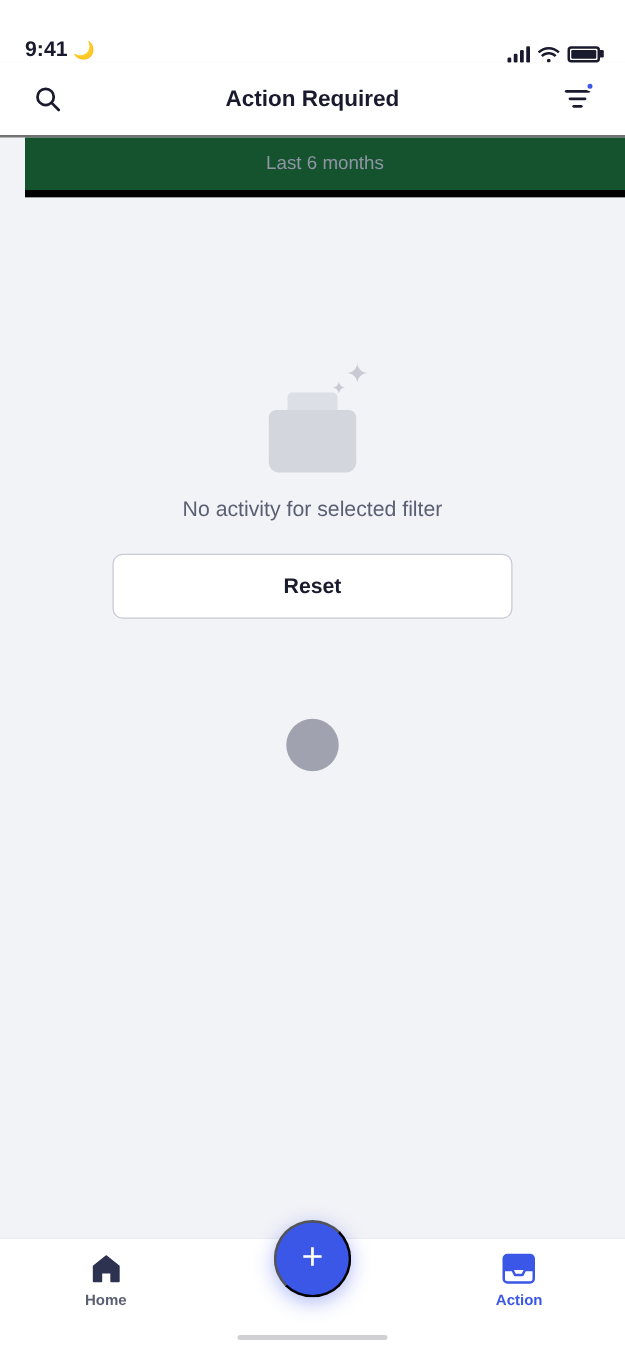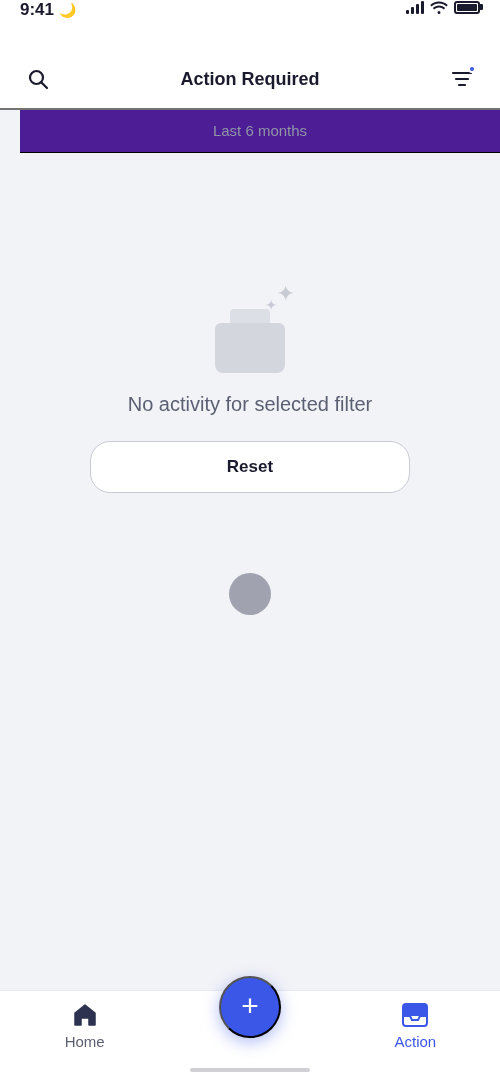--- a/index.html
+++ b/index.html
@@ -17,21 +17,21 @@
       overflow: hidden;
       position: relative;
     }
 
     
     .status-bar {
       width: 100%;
       height: 50px;
       background: #fff;
       display: flex;
-      align-items: flex-start;
+      align-items: flex-end;
       justify-content: space-between;
       padding: 0 20px;
       position: relative;
       z-index: 10;
     }
 
     .status-time {
       font-size: 17px;
       font-weight: 600;
       color: #1a1a2e;
@@ -137,24 +137,24 @@
       align-items: center;
       justify-content: center;
       cursor: pointer;
       background: none;
       border: none;
       position: relative;
     }
 
     
     .filter-period {
-      background: #4c1d95;
+      background: #14532d;
       padding: 12px 0;
       text-align: center;
-      border-bottom: 1px solid #000000;
+      border-bottom: 6px solid #000000;
       margin-left: 20px;
     }
 
     .filter-period-text {
       font-size: 15px;
       color: #9095a5;
       font-weight: 400;
     }
 
     
@@ -221,32 +221,32 @@
     .sparkle-small {
       position: absolute;
       top: 5px;
       right: 18px;
       font-size: 14px;
       color: #c8cad4;
       line-height: 1;
     }
 
     .empty-text {
-      font-size: 20px;
+      font-size: 17px;
       color: #5a5f72;
       font-weight: 500;
       text-align: center;
     }
 
     
     .reset-btn {
       width: 320px;
       height: 52px;
       border: 1.5px solid #c8cad4;
-      border-radius: 20px;
+      border-radius: 8px;
       background: #fff;
       font-size: 17px;
       font-weight: 700;
       color: #1a1a2e;
       cursor: pointer;
       display: flex;
       align-items: center;
       justify-content: center;
       margin-top: 5px;
     }
@@ -286,23 +286,23 @@
 
     .nav-icon {
       width: 28px;
       height: 28px;
       display: flex;
       align-items: center;
       justify-content: center;
     }
 
     .nav-label {
-      font-size: 15px;
+      font-size: 12px;
       color: #5a5f72;
-      font-weight: 400;
+      font-weight: 700;
     }
 
     .nav-label.active {
       color: #3b57e8;
     }
 
     
     .fab-container {
       display: flex;
       flex-direction: column;

